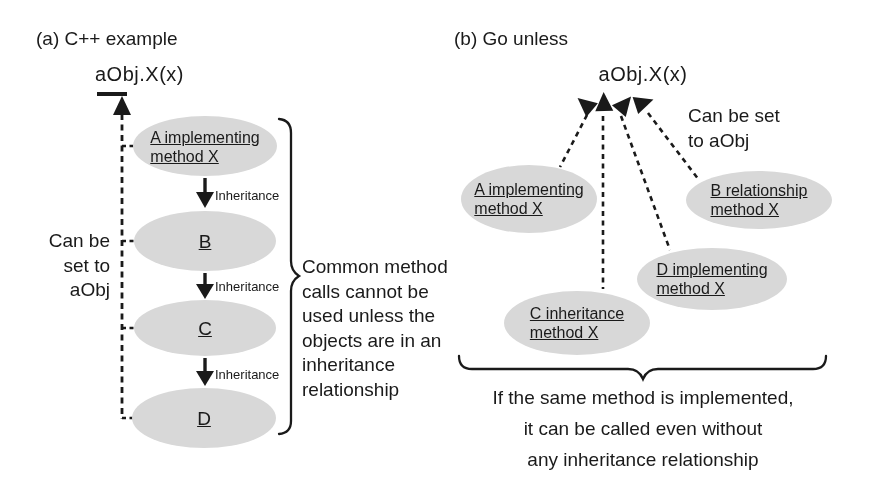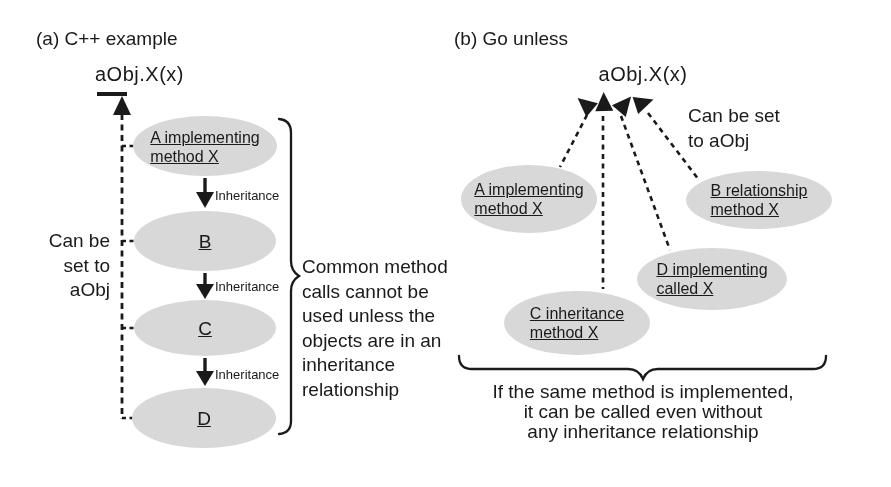--- a/index.html
+++ b/index.html
@@ -121,19 +121,19 @@
   <div class="t f-note" style="left:688px; top:104px;">Can be set
 to aObj</div>
 
   <div class="node-label" style="left:461px; top:165px; width:136px; height:68px;">A implementing
 method X</div>
   <div class="node-label" style="left:686px; top:171px; width:146px; height:58px;">B relationship
 method X</div>
   <div class="node-label" style="left:504px; top:291px; width:146px; height:64px;">C inheritance
 method X</div>
   <div class="node-label" style="left:637px; top:248px; width:150px; height:62px;">D implementing
-called X</div>
+method X</div>
 
-  <div class="t f-note center" style="left:447px; top:382px; width:392px; line-height:20px;">If the same method is implemented,
+  <div class="t f-note center" style="left:447px; top:382px; width:392px; line-height:31px;">If the same method is implemented,
 it can be called even without
 any inheritance relationship</div>
 
 </div>
 
 </body></html>

